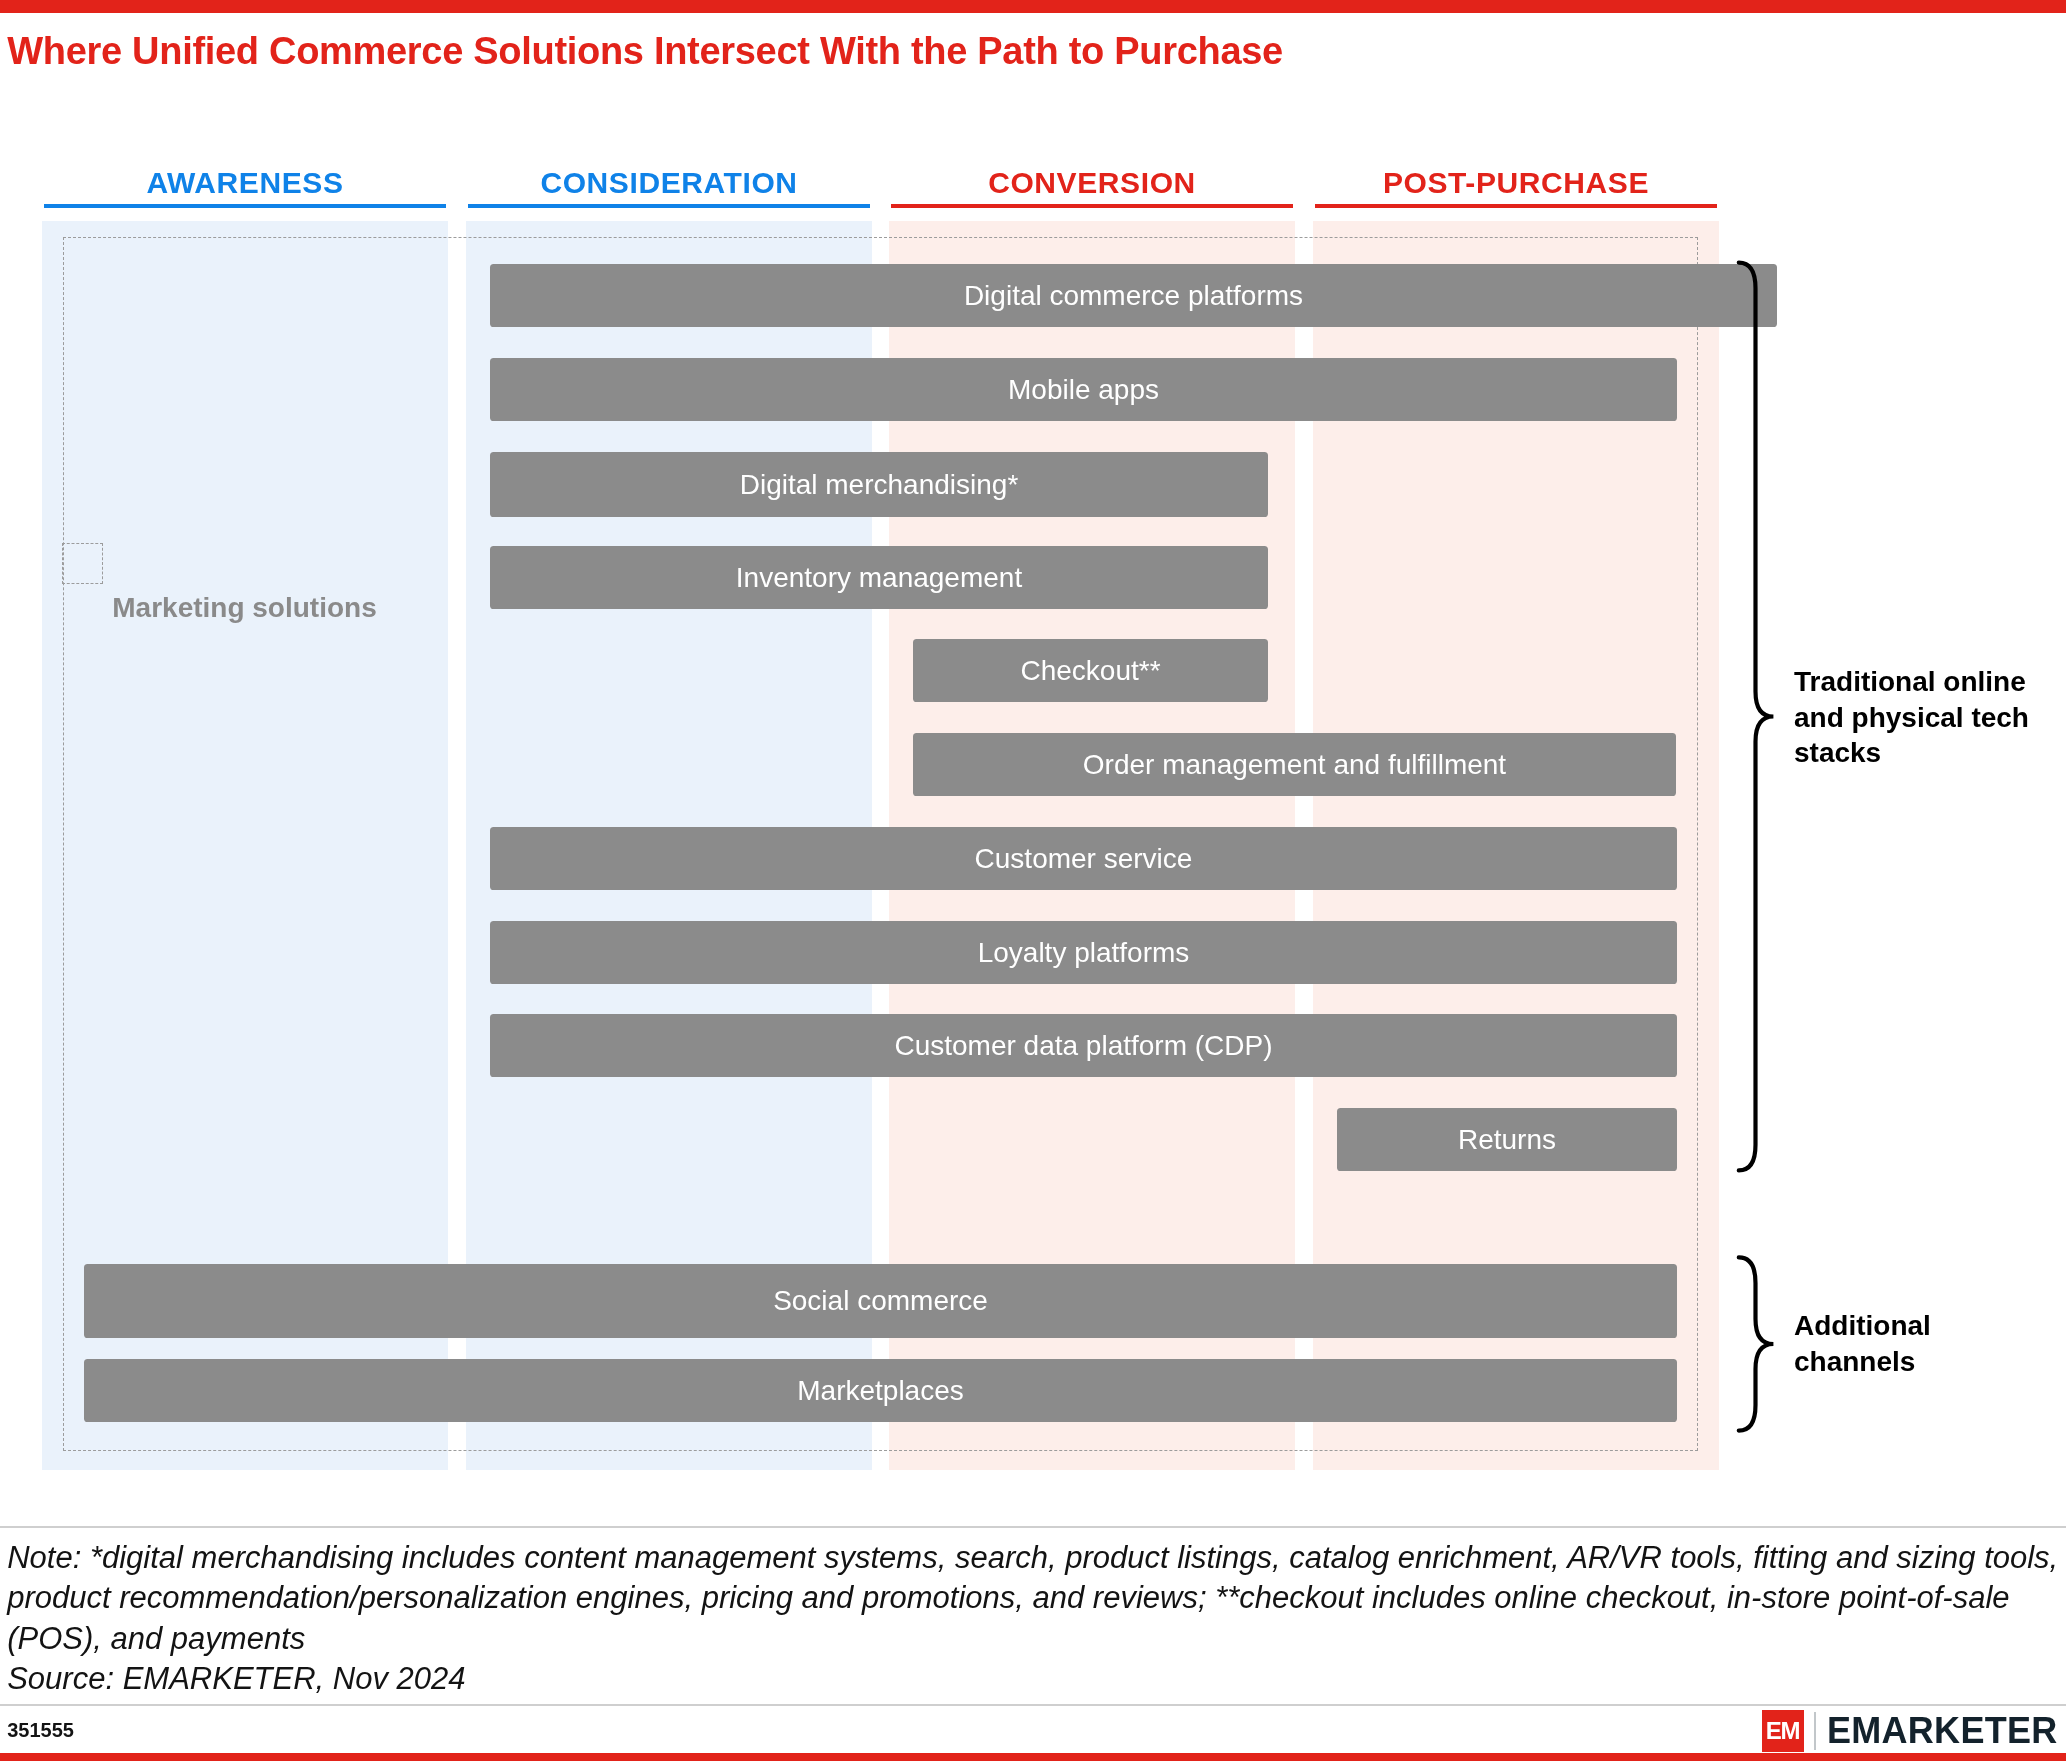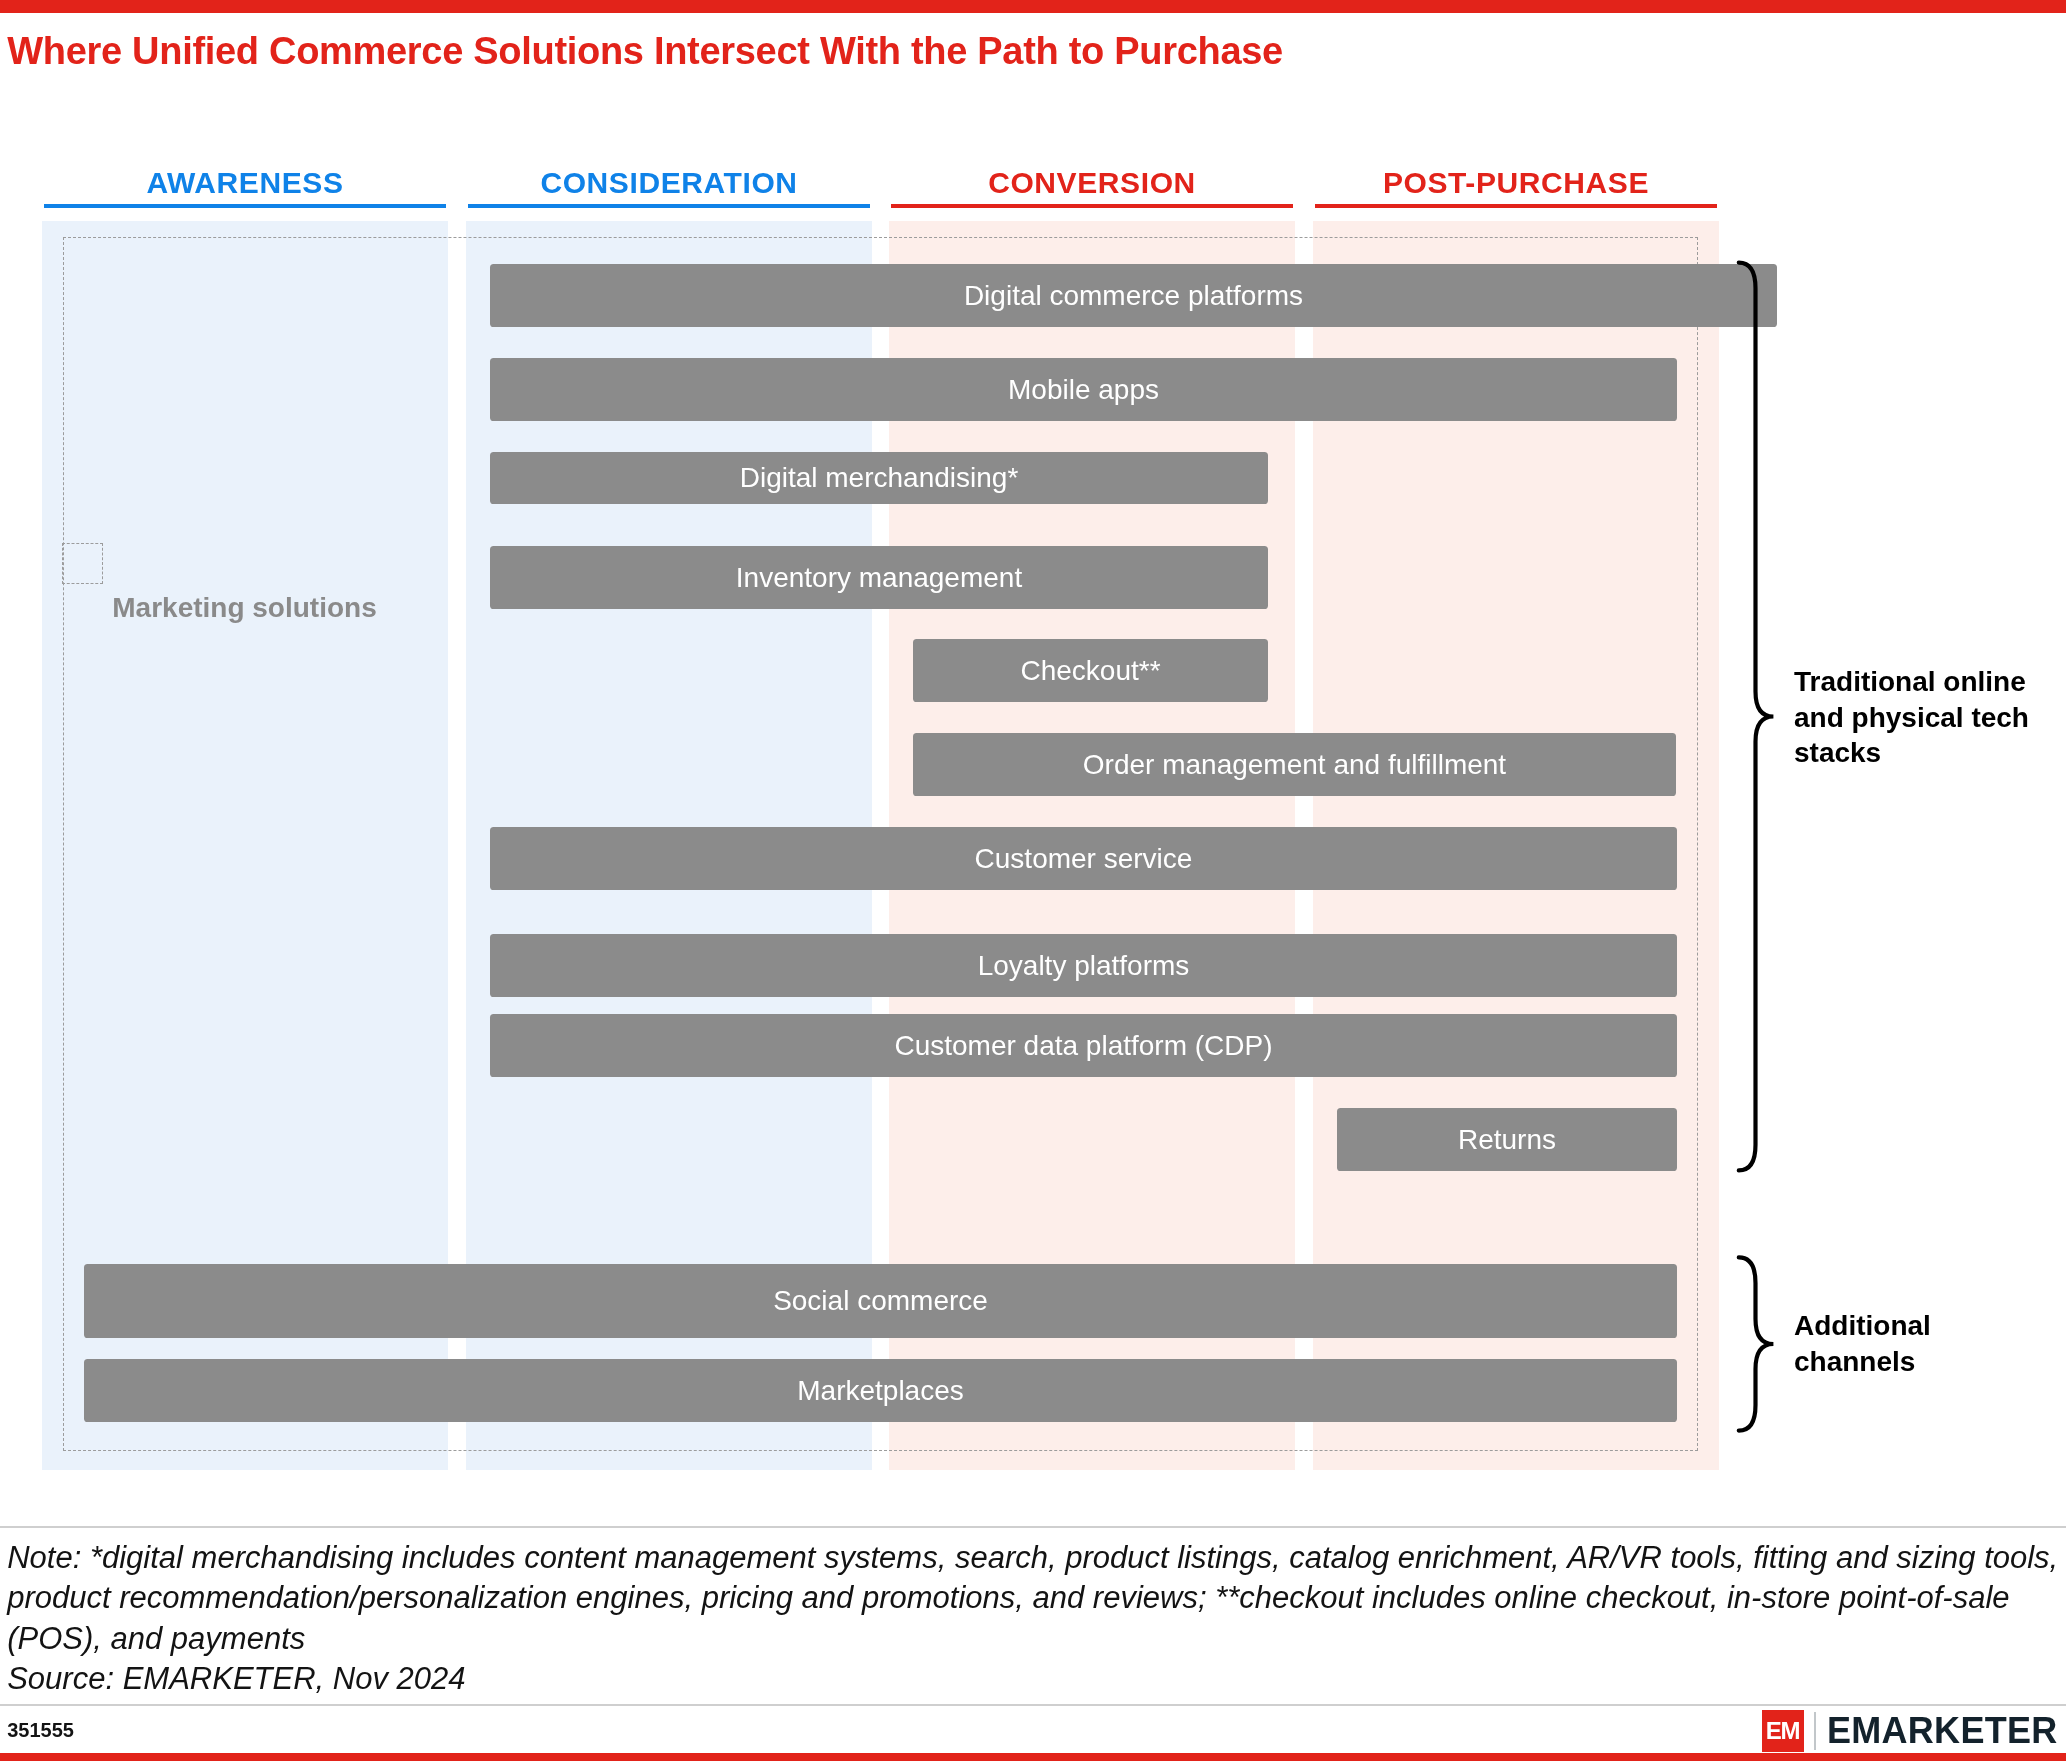--- a/index.html
+++ b/index.html
@@ -72,26 +72,26 @@
       <div class="stage-rule" style="left: 1315px; top: 204px; width: 402px; background: rgb(226, 35, 26);"></div>
     </div>
 
   <div class="dashed-frame"></div>
   <div class="mini-dash"></div>
   <div class="mkt-label">Marketing solutions</div>
 
   <div id="bar-layer">
       <div class="sol-bar" style="left: 490px; top: 264px; width: 1287px; height: 63px;">Digital commerce platforms</div>
       <div class="sol-bar" style="left: 490px; top: 358px; width: 1187px; height: 63px;">Mobile apps</div>
-      <div class="sol-bar" style="left: 490px; top: 452px; width: 778px; height: 52px;">Digital merchandising*</div>
+      <div class="sol-bar" style="left: 490px; top: 452px; width: 778px; height: 65px;">Digital merchandising*</div>
       <div class="sol-bar" style="left: 490px; top: 546px; width: 778px; height: 63px;">Inventory management</div>
       <div class="sol-bar" style="left: 913px; top: 639px; width: 355px; height: 63px;">Checkout**</div>
       <div class="sol-bar" style="left: 913px; top: 733px; width: 763px; height: 63px;">Order management and fulfillment</div>
       <div class="sol-bar" style="left: 490px; top: 827px; width: 1187px; height: 63px;">Customer service</div>
-      <div class="sol-bar" style="left: 490px; top: 921px; width: 1187px; height: 63px; margin-top: 13px;">Loyalty platforms</div>
+      <div class="sol-bar" style="left: 490px; top: 921px; width: 1187px; height: 63px;">Loyalty platforms</div>
       <div class="sol-bar" style="left: 490px; top: 1014px; width: 1187px; height: 63px;">Customer data platform (CDP)</div>
       <div class="sol-bar" style="left: 1337px; top: 1108px; width: 340px; height: 63px;">Returns</div>
       <div class="sol-bar" style="left: 84px; top: 1264px; width: 1593px; height: 74px;">Social commerce</div>
       <div class="sol-bar" style="left: 84px; top: 1359px; width: 1593px; height: 63px;">Marketplaces</div>
     </div>
   <div id="bracket-layer">
       <div class="brace" style="left: 1734px; top: 257px; width: 43px; height: 919px;"><svg width="43" height="919" viewBox="0 0 72 1530">
           <path d="M8 5 Q36 5 36 48 L36 723 Q36 765 66 765 Q36 765 36 807 L36 1482 Q36 1525 8 1525" fill="none" stroke="#000" stroke-width="7" stroke-linecap="round"></path>
         </svg></div>
       <div class="brace-label" style="left: 1794px; top: 717px;">Traditional online and physical tech stacks</div>

